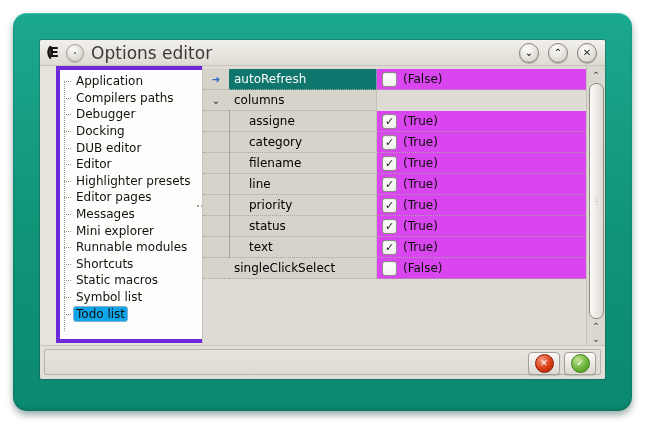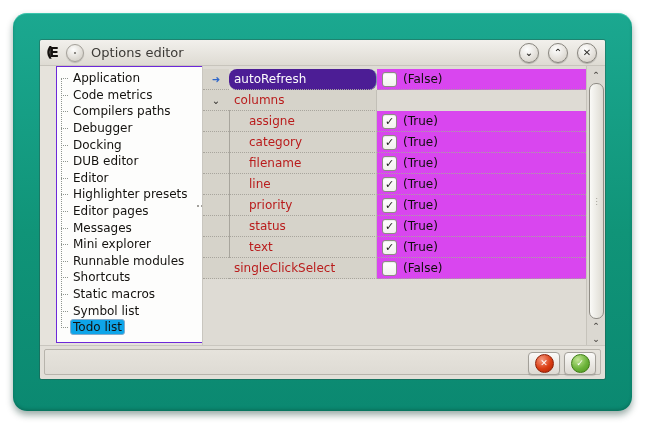--- a/index.html
+++ b/index.html
@@ -14,56 +14,56 @@
   
   .titlebar{position:absolute;left:0;top:0;right:0;height:26px;display:flex;align-items:center;
             padding:0 6px;box-sizing:border-box;gap:7px;border-radius:2px 2px 0 0;
             background:linear-gradient(#f2f0ec,#dedbd3);border-bottom:1px solid #c7c4bc;}
   .appicon{font-weight:bold;font-size:15px;letter-spacing:-4px;color:#15120f;line-height:1;
            padding-right:4px;transform:scaleY(.95);}
   .menubtn{width:16px;height:16px;border-radius:50%;position:relative;
            background:radial-gradient(circle at 40% 30%,#fdfdfc,#dcd9d2 65%,#ccc9c1);
            border:1px solid #a3a099;box-shadow:0 1px 1px rgba(0,0,0,.18);}
   .menubtn::after{content:"";position:absolute;left:7px;top:7px;width:2px;height:2px;border-radius:50%;background:#6d6a64;}
-  .title{flex:1;font-size:13px;color:#3c3a36;}
+  .title{flex:1;font-size:17px;color:#3c3a36;}
   .tbtn{width:18px;height:18px;border-radius:50%;display:flex;align-items:center;justify-content:center;
         background:radial-gradient(circle at 40% 30%,#ffffff,#ddd9d2 70%,#ccc8c0);
         border:1px solid #88857e;box-shadow:0 1px 1px rgba(0,0,0,.22);
         font-size:10px;font-weight:bold;color:#2e2c29;line-height:1;}
   .tcontrols{display:flex;gap:9px;padding-right:2px;}
   
   .content{position:absolute;left:0;top:26px;right:0;height:280px;}
   
   .sidebar{position:absolute;left:16px;top:0;width:162px;height:277px;background:#fdfdfc;
-           border:1px solid #6d28d9;box-sizing:border-box;padding-top:3px;overflow:hidden;}
+           border:4px solid #6d28d9;box-sizing:border-box;padding-top:3px;overflow:hidden;}
   .treewrap{position:relative;}
   .treewrap::before{content:"";position:absolute;left:4px;top:8px;height:250px;border-left:1px dotted #8f958f;}
   .titem{display:flex;align-items:center;height:16.6px;position:relative;padding-left:13px;cursor:default;}
   .titem::before{content:"";position:absolute;left:4px;top:50%;width:7px;border-top:1px dotted #8f958f;}
   .tlabel{font-size:12px;color:#14120f;padding:0 2px;border-radius:3px;border:1px solid transparent;white-space:nowrap;}
   .tlabel.sel{background:#0ea5e9;border-color:#86accb;}
   
   .grip{position:absolute;left:157px;top:136px;width:6px;height:8px;}
   .grip i{position:absolute;width:2px;height:2px;border-radius:50%;background:#85827c;}
   .grip i:nth-child(1){left:0;top:3px;}
   .grip i:nth-child(2){left:4px;top:3px;}
   
   .grid{position:absolute;left:162px;top:0;right:0;height:280px;background:#dedbd4;
         border-left:1px solid #c9c6bf;box-sizing:border-box;}
   .rows{position:absolute;left:0;top:3px;right:19px;}
   .prow{display:flex;height:21px;box-sizing:border-box;}
   .gutter{width:26px;flex:none;background:#d6d3ca;border-bottom:1px dotted #a8a59d;
           display:flex;align-items:center;justify-content:center;font-size:10px;color:#2e2c29;box-sizing:border-box;}
   .gutter.arrow{color:#2e66c9;font-size:10px;font-weight:bold;}
   .pname{width:148px;flex:none;background:#d6d3ca;border-bottom:1px dotted #a8a59d;border-right:1px solid #c2bfb7;
-         display:flex;align-items:center;box-sizing:border-box;font-size:12px;color:#b91c1c;overflow:hidden;white-space:nowrap;}
+         display:flex;align-items:center;box-sizing:border-box;font-size:12px;color:#000000;overflow:hidden;white-space:nowrap;}
   .pname .treeline{display:none;}
   .prow.lvl1 .pname .treeline{display:block;width:19px;height:100%;border-left:1px solid #a8a59d;flex:none;}
   .prow.lvl0 .pname .nametext{padding-left:5px;}
-  .prow.sel .pname{background:#4c1d95;color:#fdfdfd;border-right-color:#7b97ac;border-radius:8px;}
+  .prow.sel .pname{background:#0f766e;color:#fdfdfd;border-right-color:#7b97ac;}
   .pvalue{flex:1;background:#d946ef;border-bottom:1px dotted #a8a59d;display:flex;align-items:center;gap:6px;
           padding-left:5px;box-sizing:border-box;font-size:12px;color:#0f0e0c;overflow:hidden;white-space:nowrap;}
   .cb{width:13px;height:13px;flex:none;background:linear-gradient(#ffffff,#f2f1ee);
       border:1px solid #8e8b84;border-radius:3px;box-shadow:inset 0 1px 1px rgba(0,0,0,.08);
       display:flex;align-items:center;justify-content:center;font-size:11px;font-weight:bold;color:#1c1b19;line-height:1;}
   .valtext{overflow:hidden;}
   
   .vscroll{position:absolute;top:0;right:0;width:19px;height:280px;background:#dbd8d1;border-left:1px solid #c6c3bb;box-sizing:border-box;}
   .sarrow{position:absolute;left:0;width:18px;text-align:center;font-size:9px;font-weight:bold;color:#55524d;line-height:12px;height:12px;}
   .sa-top{top:3px;}
@@ -111,23 +111,20 @@
         </span>
       </div>
 
       <div class="content">
         <div class="sidebar">
           <div class="treewrap">
   <div class="titem">
     <span class="tlabel">Application</span>
   </div>
 
-  <div class="titem">
-    <span class="tlabel">Code metrics</span>
-  </div>
 
   <div class="titem">
     <span class="tlabel">Compilers paths</span>
   </div>
 
   <div class="titem">
     <span class="tlabel">Debugger</span>
   </div>
 
   <div class="titem">

